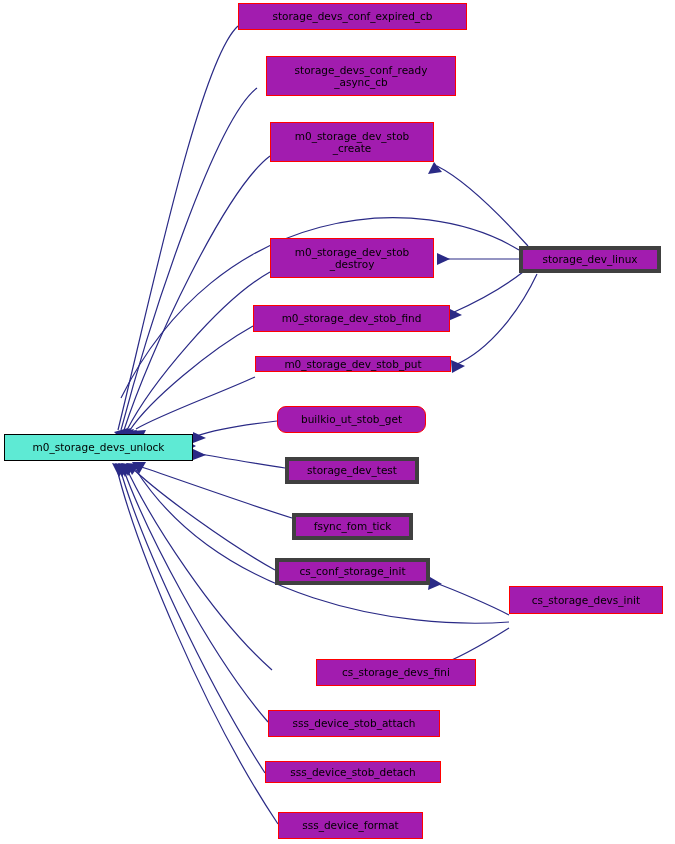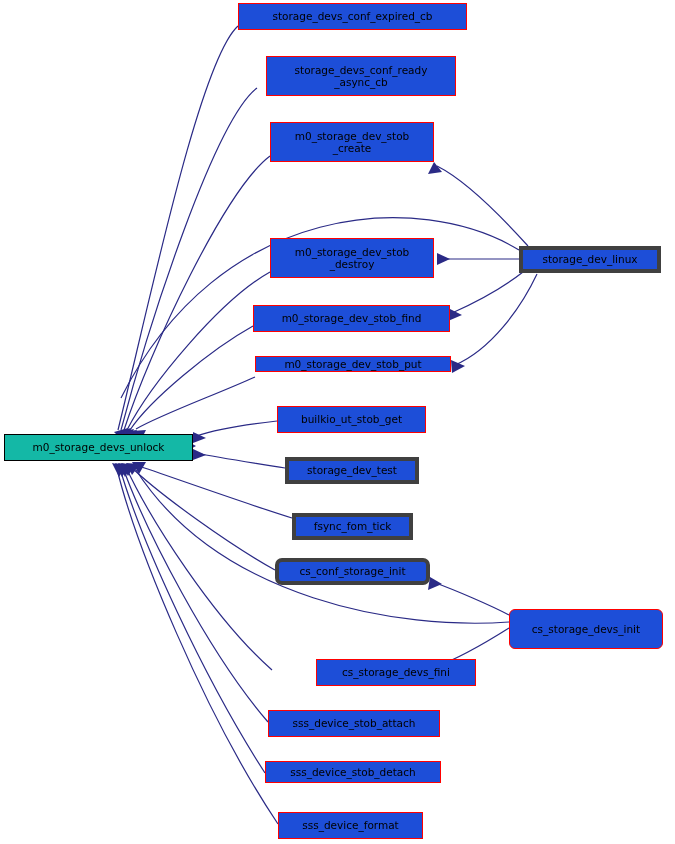--- a/index.html
+++ b/index.html
@@ -26,30 +26,30 @@
   .node {
     position: absolute;
     box-sizing: border-box;
     display: flex;
     align-items: center;
     justify-content: center;
     text-align: center;
     font-size: 10.5px;
     line-height: 12.5px;
     color: #000000;
-    background: #1d4ed8;
+    background: #a21caf;
     border: 1px solid #ff0000;
     white-space: pre;
     letter-spacing: 0px;
   }
   .node.plain {
     border: 4px solid #404040;
   }
   .node.current {
-    background: #14b8a6;
+    background: #5eead4;
     border: 1px solid #000000;
   }
 </style>
 </head>
 <body>
 
 <div id="canvas">
 
   <svg id="edges" viewBox="0 0 675 844" width="675" height="844" xmlns="http://www.w3.org/2000/svg">
     <g id="edge-layer" fill="none" stroke="#2a2a86" stroke-width="1.2">
@@ -106,25 +106,25 @@
       <div class="node current" style="left: 4px; top: 434px; width: 189px; height: 27px;">m0_storage_devs_unlock</div>
       <div class="node" style="left: 238px; top: 3px; width: 229px; height: 27px;">storage_devs_conf_expired_cb</div>
       <div class="node" style="left: 266px; top: 56px; width: 190px; height: 40px;">storage_devs_conf_ready
 _async_cb</div>
       <div class="node" style="left: 270px; top: 122px; width: 164px; height: 40px;">m0_storage_dev_stob
 _create</div>
       <div class="node" style="left: 270px; top: 238px; width: 164px; height: 40px;">m0_storage_dev_stob
 _destroy</div>
       <div class="node" style="left: 253px; top: 305px; width: 197px; height: 27px;">m0_storage_dev_stob_find</div>
       <div class="node" style="left: 255px; top: 356px; width: 196px; height: 16px;">m0_storage_dev_stob_put</div>
-      <div class="node" style="left: 277px; top: 406px; width: 149px; height: 27px;">builkio_ut_stob_get</div>
+      <div class="node" style="left: 277px; top: 406px; width: 149px; height: 27px; border-radius: 9px;">builkio_ut_stob_get</div>
       <div class="node plain" style="left: 285px; top: 457px; width: 134px; height: 27px;">storage_dev_test</div>
       <div class="node plain" style="left: 292px; top: 507px; width: 121px; height: 27px; margin-top: 6px;">fsync_fom_tick</div>
-      <div class="node plain" style="left: 275px; top: 558px; width: 155px; height: 27px; border-radius: 7px;">cs_conf_storage_init</div>
+      <div class="node plain" style="left: 275px; top: 558px; width: 155px; height: 27px;">cs_conf_storage_init</div>
       <div class="node" style="left: 272px; top: 659px; width: 160px; height: 27px; margin-left: 44px;">cs_storage_devs_fini</div>
       <div class="node" style="left: 268px; top: 710px; width: 172px; height: 27px;">sss_device_stob_attach</div>
       <div class="node" style="left: 265px; top: 761px; width: 176px; height: 22px;">sss_device_stob_detach</div>
       <div class="node" style="left: 278px; top: 812px; width: 145px; height: 27px;">sss_device_format</div>
       <div class="node plain" style="left: 519px; top: 246px; width: 142px; height: 27px;">storage_dev_linux</div>
-      <div class="node" style="left: 509px; top: 609px; width: 154px; height: 40px; border-radius: 6px;">cs_storage_devs_init</div>
+      <div class="node" style="left: 509px; top: 586px; width: 154px; height: 28px;">cs_storage_devs_init</div>
     </div>
 
 </div>
 
 </body></html>

